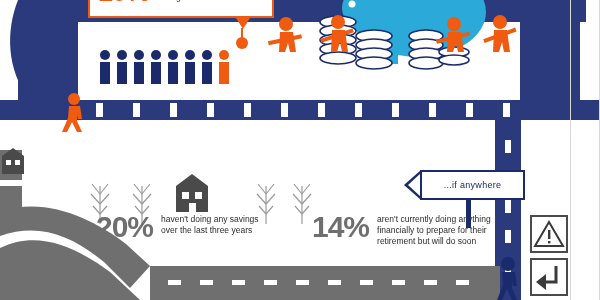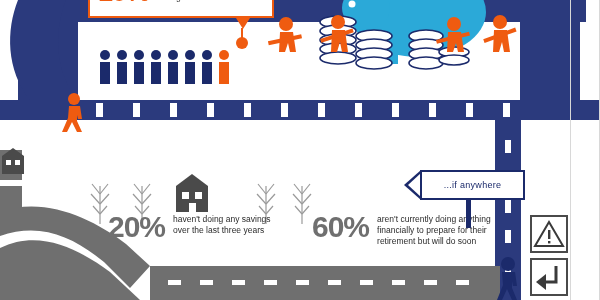--- a/index.html
+++ b/index.html
@@ -287,30 +287,30 @@
   </svg>
 
   <div class="abs callout">
     <div class="pct">10%</div>
     <div class="txt">realise they get from their savings</div>
   </div>
   <div class="abs callout-tail"></div>
   <div class="abs callout-stem"></div>
   <div class="abs callout-dot"></div>
 
-  <div class="abs" style="left:108px;top:212px;width:250px;">
+  <div class="abs" style="left:96px;top:212px;width:250px;">
     <div style="display:flex;align-items:flex-start;">
       <div class="bignum grey">20%</div>
       <div class="blurb" style="margin-left:8px;width:100px;margin-top:2px;">haven't doing any savings over the last three years</div>
     </div>
   </div>
 
   <div class="abs" style="left:312px;top:212px;width:280px;">
     <div style="display:flex;align-items:flex-start;">
-      <div class="bignum grey">60%</div>
+      <div class="bignum grey">14%</div>
       <div class="blurb" style="margin-left:8px;width:126px;margin-top:2px;">aren't currently doing anything financially to prepare for their retirement but will do soon</div>
     </div>
   </div>
 
   <div class="abs sign-arrow"></div>
   <div class="abs sign-arrow-in"></div>
   <div class="abs sign">
     <span class="signtxt">...if anywhere</span>
   </div>
   <div class="abs sign-post"></div>

